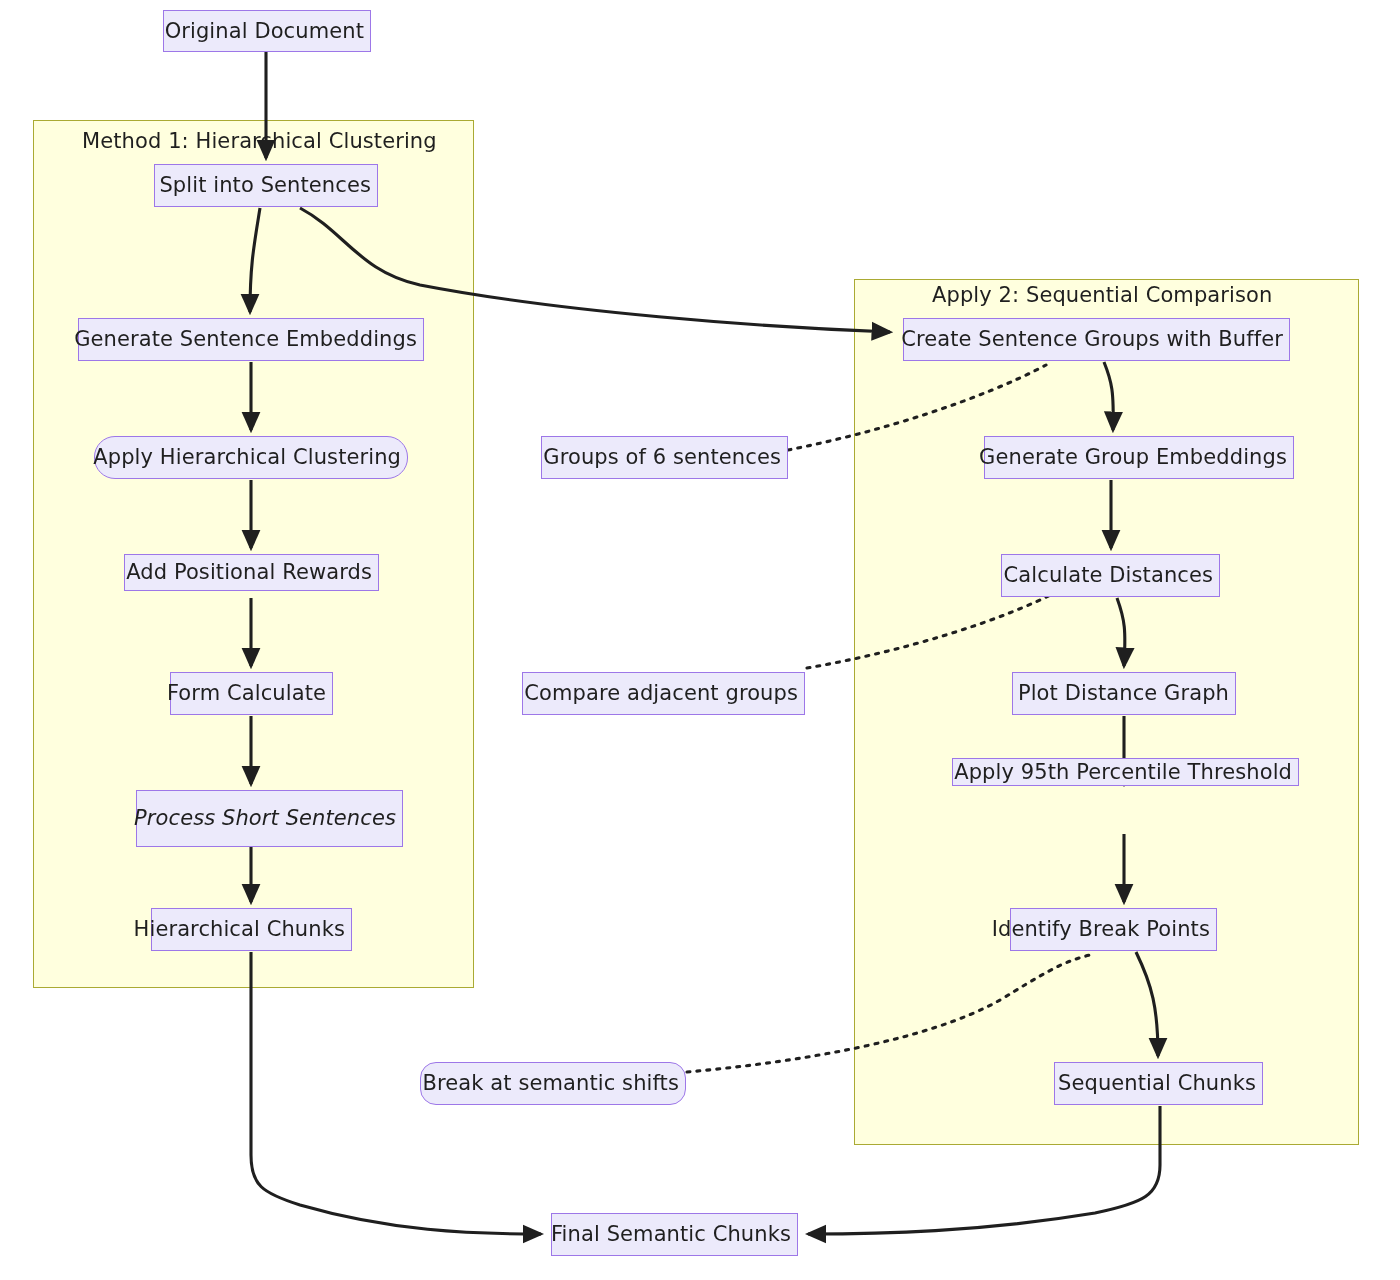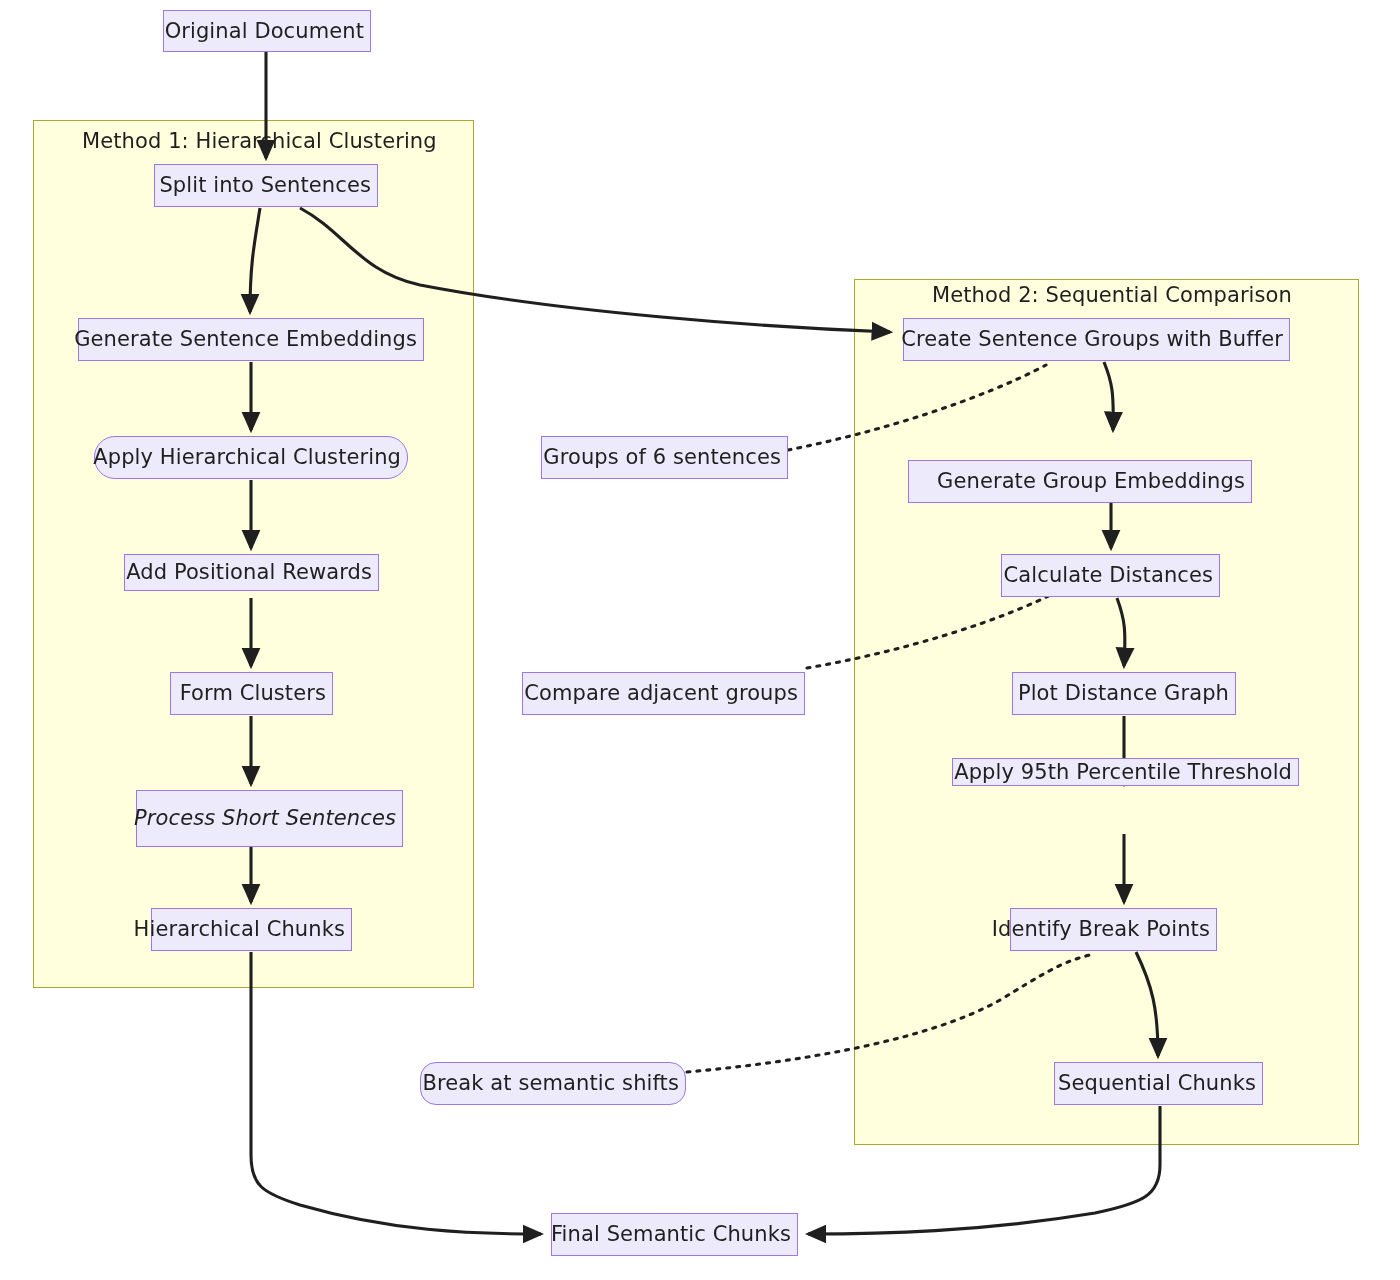--- a/index.html
+++ b/index.html
@@ -60,21 +60,21 @@
 </style>
 </head>
 <body>
 
 <div id="canvas">
 
   <div class="cluster" style="left:33px; top:120px; width:441px; height:868px;"></div>
   <div class="cluster-label" style="left:82px; top:129px;">Method 1: Hierarchical Clustering</div>
 
   <div class="cluster" style="left:854px; top:279px; width:505px; height:866px;"></div>
-  <div class="cluster-label" style="left:932px; top:283px;">Method 2: Sequential Comparison</div>
+  <div class="cluster-label" style="left:932px; top:283px;">Apply 2: Sequential Comparison</div>
 
   <svg class="edges" viewBox="0 0 1400 1280" xmlns="http://www.w3.org/2000/svg">
     <defs>
       <marker id="arrow" viewBox="0 0 10 10" refX="8.5" refY="5" markerWidth="7" markerHeight="7" orient="auto-start-reverse">
         <path d="M 0 0.6 L 10 5 L 0 9.4 z" fill="#1f1f1f"></path>
       </marker>
     </defs>
 
     <g fill="none" stroke="#1f1f1f" stroke-width="3.1">
       <path d="M 266,52 L 266,158" marker-end="url(#arrow)"></path>
@@ -131,36 +131,36 @@
 
   <div class="node" style="left:94px; top:436px; width:314px; height:43px;border-radius:21px;">
     <span class="node-label">Apply Hierarchical Clustering</span>
   </div>
 
   <div class="node" style="left:124px; top:554px; width:255px; height:37px;">
     <span class="node-label">Add Positional Rewards</span>
   </div>
 
   <div class="node" style="left:170px; top:672px; width:163px; height:43px;">
-    <span class="node-label">Form Clusters</span>
+    <span class="node-label">Form Calculate</span>
   </div>
 
   <div class="node" style="left:136px; top:790px; width:267px; height:57px;font-style:italic;">
     <span class="node-label">Process Short Sentences</span>
   </div>
 
   <div class="node" style="left:151px; top:908px; width:201px; height:43px;">
     <span class="node-label">Hierarchical Chunks</span>
   </div>
 
   <div class="node" style="left:903px; top:318px; width:387px; height:43px;">
     <span class="node-label">Create Sentence Groups with Buffer</span>
   </div>
 
-  <div class="node" style="left:908px; top:436px; width:344px; height:43px;margin-top:24px;">
+  <div class="node" style="left:984px; top:436px; width:310px; height:43px;">
     <span class="node-label">Generate Group Embeddings</span>
   </div>
 
   <div class="node" style="left:1001px; top:554px; width:219px; height:43px;">
     <span class="node-label">Calculate Distances</span>
   </div>
 
   <div class="node" style="left:1012px; top:672px; width:224px; height:43px;">
     <span class="node-label">Plot Distance Graph</span>
   </div>

